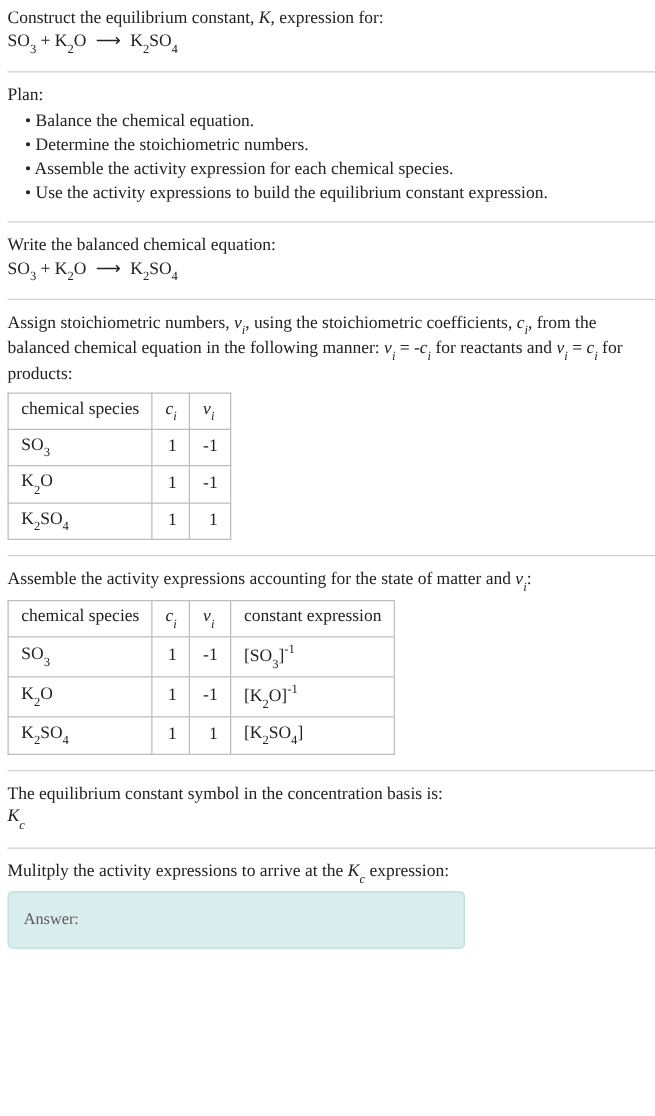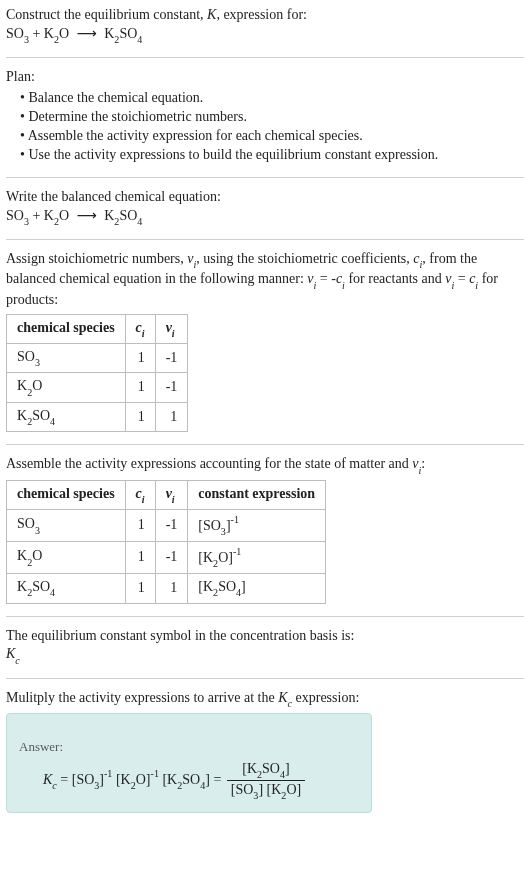--- a/index.html
+++ b/index.html
@@ -43,30 +43,30 @@
     font-family: Georgia, serif;
     font-size: 14px;
   }
   table.grid th, table.grid td {
     border: 1px solid #bdbdbd;
     padding: 4px 10px;
     text-align: left;
     white-space: nowrap;
   }
   table.grid th {
-    font-weight: bold;
+    font-weight: normal;
     border-radius: 13px;
   }
   table.grid td.num { text-align: right; }
 
   .answerbox {
     background: #d9edec;
     border: 1px solid #b9dedc;
     border-radius: 4px;
-    padding: 24px 12px 10px 12px;
+    padding: 12px 12px 10px 12px;
     display: inline-block;
     min-width: 340px;
   }
   .answerbox .label {
     font-size: 13px;
     color: #5a5a5a;
     margin-bottom: 4px;
   }
   .answerbox .eqline {
     padding-left: 24px;
@@ -195,25 +195,14 @@
 </div>
 <hr class="sep">
 
 <div class="block">
   <div>
     Mulitply the activity expressions to arrive at the <span class="Kc">K<span class="sub">c</span></span> expression:
   </div>
   <div style="height:4px"></div>
   <div class="answerbox">
     <div class="label">Answer:</div>
-    <div class="eqline">
-      <span class="Kc">K<span class="sub">c</span></span> =
-      [SO<span class="sub">3</span>]<span class="sup">-1</span>
-      [K<span class="sub">2</span>O]<span class="sup">-1</span>
-      [K<span class="sub">2</span>SO<span class="sub">4</span>]
-      =
-      <span class="frac">
-        <span class="num">[K<span class="sub">2</span>SO<span class="sub">4</span>]</span>
-        <span class="den">[SO<span class="sub">3</span>] [K<span class="sub">2</span>O]</span>
-      </span>
-    </div>
   </div>
 </div>
 
 </body></html>

